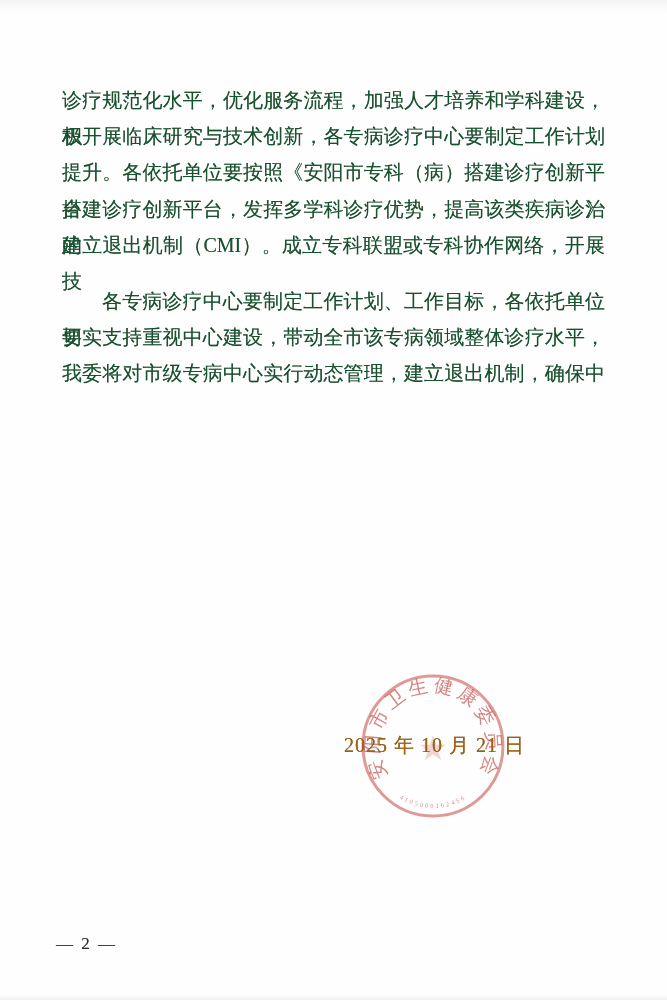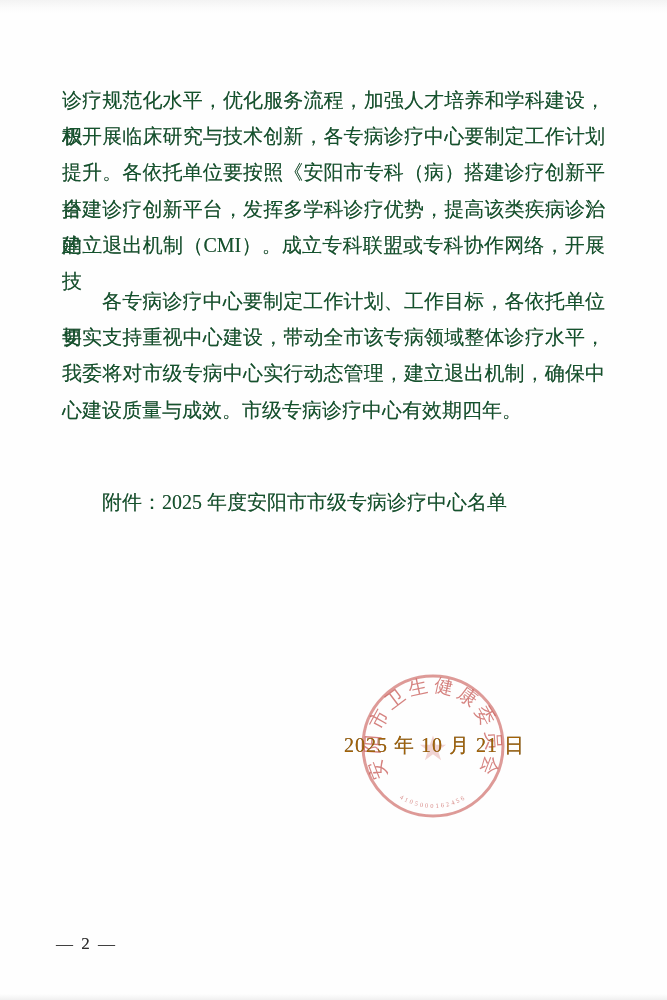--- a/index.html
+++ b/index.html
@@ -57,23 +57,21 @@
 
 <div class="body-text">
     <div class="line justify">诊疗规范化水平，优化服务流程，加强人才培养和学科建设，积</div>
     <div class="line justify">极开展临床研究与技术创新，各专病诊疗中心要制定工作计划</div>
     <div class="line justify">提升。各依托单位要按照《安阳市专科（病）搭建诊疗创新平台》</div>
     <div class="line justify">搭建诊疗创新平台，发挥多学科诊疗优势，提高该类疾病诊治的</div>
     <div class="line justify">建立退出机制（CMI）。成立专科联盟或专科协作网络，开展技</div>
     <div class="line justify indent">各专病诊疗中心要制定工作计划、工作目标，各依托单位要</div>
     <div class="line justify">切实支持重视中心建设，带动全市该专病领域整体诊疗水平，</div>
     <div class="line justify">我委将对市级专病中心实行动态管理，建立退出机制，确保中</div>
-    <div class="line">心建设质量与成效。市级专病诊疗中心有效期四年。</div>
     <div class="line"></div>
-    <div class="line indent">附件：2025 年度安阳市市级专病诊疗中心名单</div>
   </div>
 
 <div class="date-text">2025 年 10 月 21 日</div>
 
 <svg class="seal" viewBox="0 0 160 160" xmlns="http://www.w3.org/2000/svg">
   <defs>
     <path id="sealArcTop" d="M 35.8,111 A 54,54 0 1 1 124.2,111" fill="none"></path>
     <path id="sealArcBottom" d="M 31.1,118.2 A 62,62 0 0 0 128.9,118.2" fill="none"></path>
   </defs>
   <circle cx="80" cy="80" r="70" fill="none" stroke-width="3" stroke-opacity="0.62" stroke="#c5524e"></circle>

